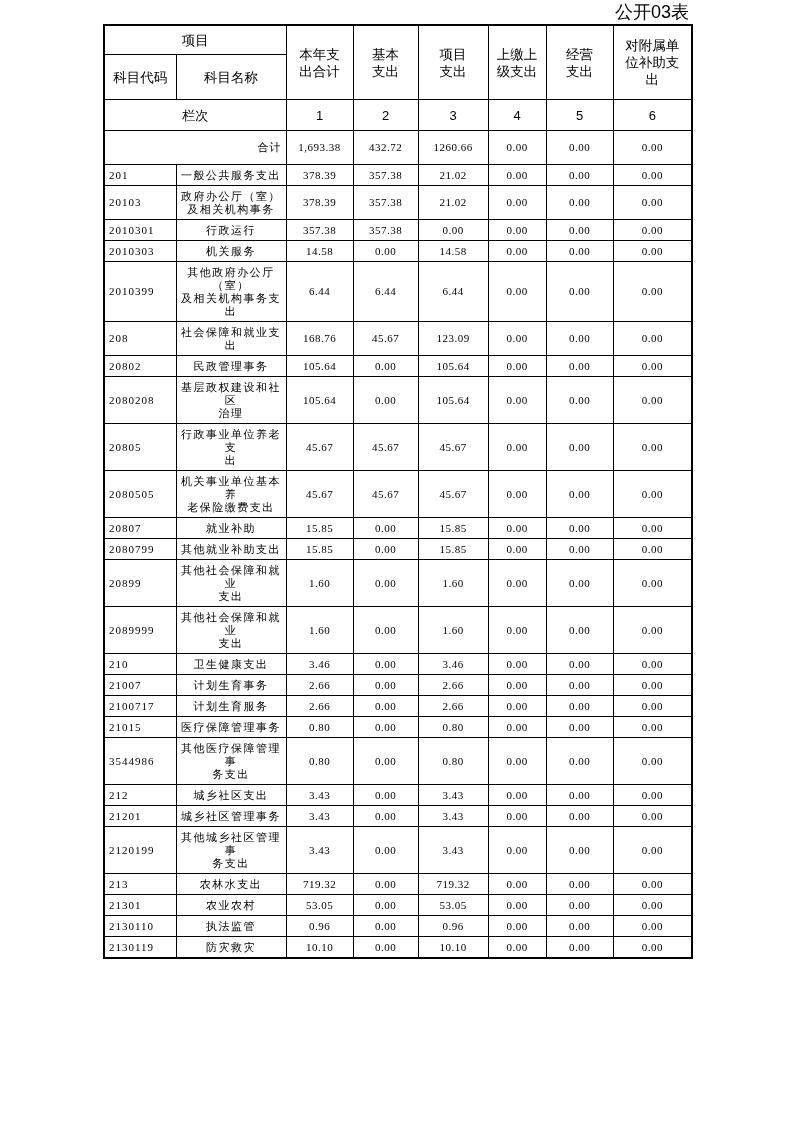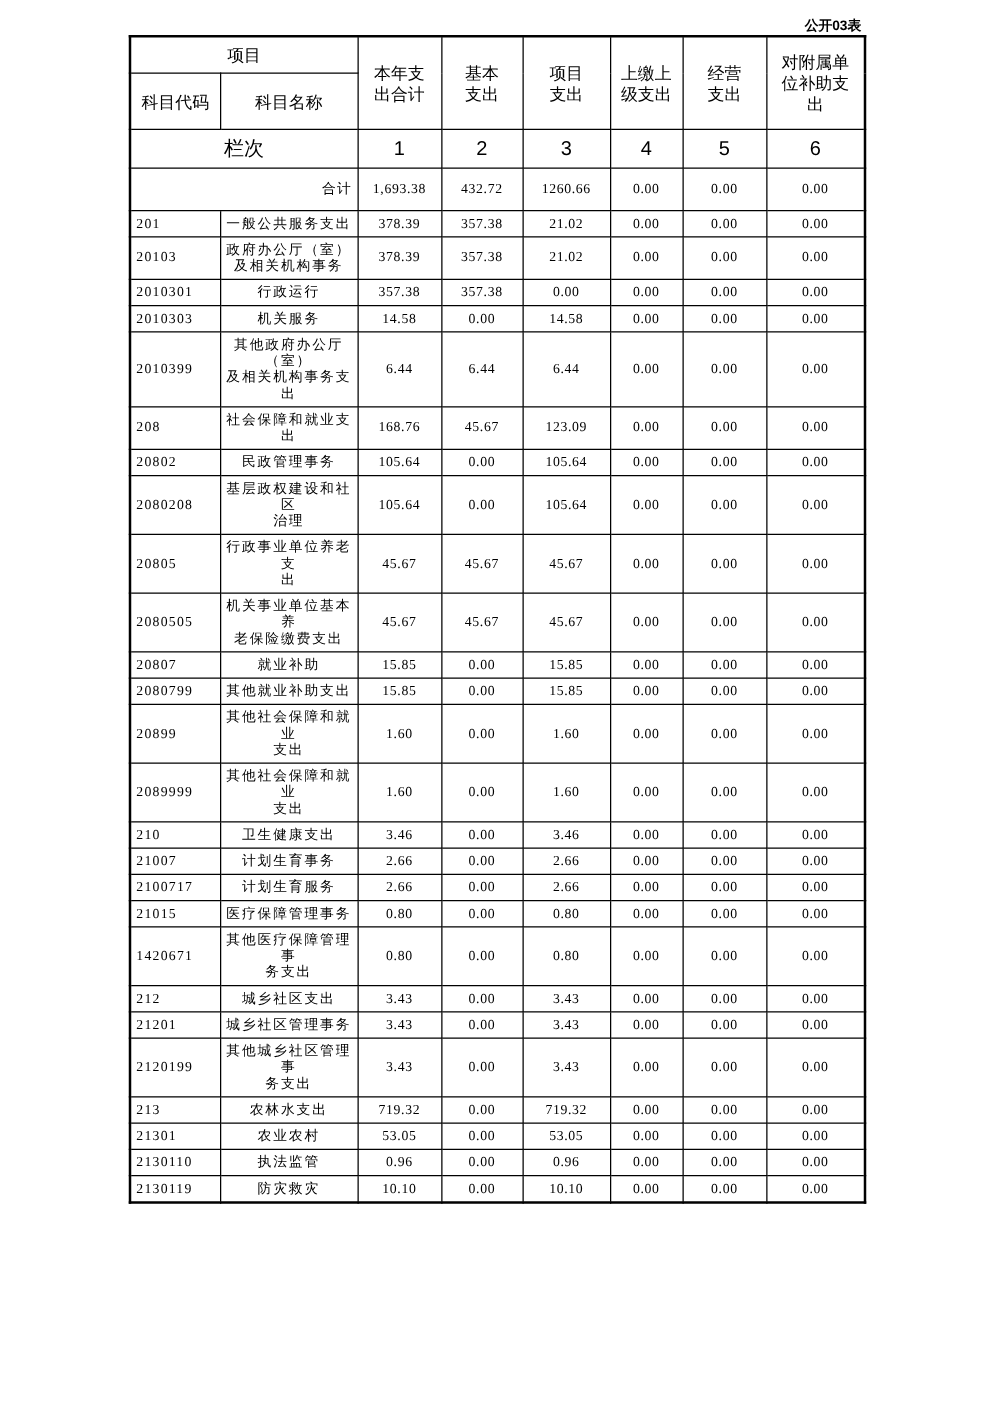--- a/index.html
+++ b/index.html
@@ -18,25 +18,23 @@
   }
   .title {
     margin: 117px 0 0 0;
     text-align: center;
     font-size: 23px;
     font-weight: bold;
     letter-spacing: 2px;
     font-family: "Liberation Sans", sans-serif;
   }
   .doc-label {
-    margin-top: 13px;
     text-align: right;
-    font-size: 11px;
+    font-size: 18px;
     padding-right: 2px;
-    font-weight: bold;
   }
   .meta-row {
     margin-top: 5px;
     display: flex;
     justify-content: space-between;
     align-items: flex-end;
     font-size: 13px;
     font-weight: bold;
     margin-bottom: 4px;
   }
@@ -59,21 +57,21 @@
     text-align: center;
     white-space: pre-line;
     line-height: 17px;
     padding: 2px 1px;
     margin-left: 32px;
   }
   tr.group-row th { height: 24px; }
   tr.sub-row th { height: 40px; }
   tr.rank-row th {
     height: 26px;
-    font-size: 16px;
+    font-size: 13px;
     font-weight: normal;
   }
   tr.total-row td { height: 26px; }
   td.total-label {
     font-family: "Liberation Sans", sans-serif;
     font-size: 14px;
     text-align: right;
     letter-spacing: 1px;
   }
   .tbl tbody td {
@@ -358,21 +356,21 @@
     <td class="name">医疗保障管理事务</td>
     <td class="num val">0.80</td>
     <td class="num val">0.00</td>
     <td class="num val">0.80</td>
     <td class="num val">0.00</td>
     <td class="num val">0.00</td>
     <td class="num val">0.00</td>
   </tr>
 
   <tr>
-    <td class="code">1420671</td>
+    <td class="code">3544986</td>
     <td class="name">其他医疗保障管理事
 务支出</td>
     <td class="num val">0.80</td>
     <td class="num val">0.00</td>
     <td class="num val">0.80</td>
     <td class="num val">0.00</td>
     <td class="num val">0.00</td>
     <td class="num val">0.00</td>
   </tr>
 

